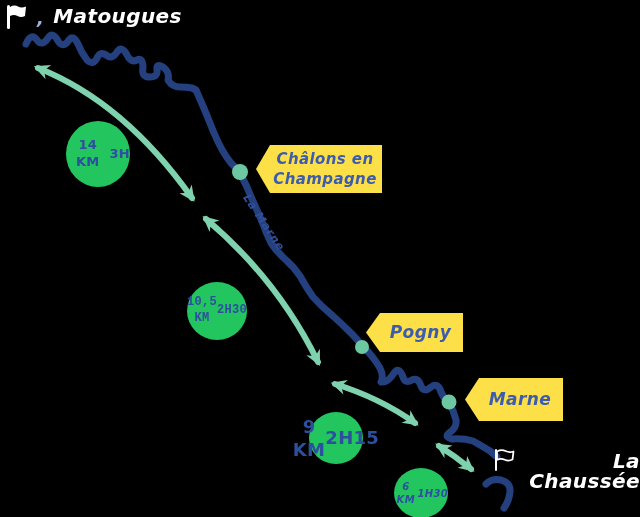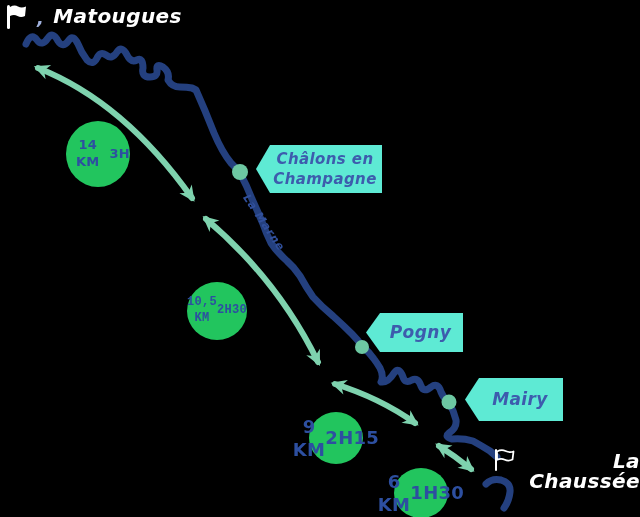--- a/index.html
+++ b/index.html
@@ -6,39 +6,39 @@
   .stage{
     position:relative;width:640px;height:517px;background:#000000;
     overflow:hidden;font-family:"DejaVu Sans",sans-serif;
   }
   .map{position:absolute;left:0;top:0;}
   .hand{font-style:italic;font-weight:700;letter-spacing:.4px;}
   .endpoint{position:absolute;display:flex;align-items:flex-start;gap:9px;color:#ffffff;}
   .endpoint .name{font-size:20px;line-height:1;padding-top:3px;}
   .flag-mark{color:#9fb0dd;font-size:18px;line-height:1;padding-top:6px;}
   .place-tag{
-    position:absolute;background:#5eead4;color:#3d5cad;
+    position:absolute;background:#fde047;color:#3d5cad;
     display:flex;flex-direction:column;align-items:center;justify-content:center;
     text-align:center;clip-path:polygon(14px 0,100% 0,100% 100%,14px 100%,0 50%);
     padding-left:12px;box-sizing:border-box;
   }
   .place-tag .line{line-height:1.35;}
   .tag-chalons{left:256px;top:145px;width:126px;height:48px;font-size:15px;}
   .tag-mairy{left:366px;top:313px;width:97px;height:39px;font-size:17px;}
   .tag-pogny{left:465px;top:378px;width:98px;height:43px;font-size:17px;}
   .badge{
     position:absolute;background:#22c55e;border-radius:50%;color:#2d4fa0;
     display:flex;flex-direction:row;align-items:center;justify-content:center;
     font-weight:800;text-align:center;letter-spacing:.3px;
   }
   .badge .bl{line-height:1.3;}
   .badge-1{left:66px;top:121px;width:64px;height:66px;font-size:13px;}
   .badge-2{left:187px;top:282px;width:60px;height:58px;font-size:12px;font-family:Liberation Mono, monospace;}
   .badge-3{left:309px;top:412px;width:54px;height:52px;font-size:18px;}
-  .badge-4{left:394px;top:468px;width:54px;height:50px;font-size:18px;}
+  .badge-4{left:394px;top:468px;width:54px;height:50px;font-size:10px;font-style:italic;}
   .river-name{
     position:absolute;left:251px;top:192px;color:#31509c;font-size:11px;
     letter-spacing:1px;transform:rotate(56deg);transform-origin:0 0;white-space:nowrap;
   }
   .start-point{left:6px;top:3px;}
   .end-point{left:493px;top:448px;text-align:right;}
 </style>
 </head>
 <body>
 
@@ -101,21 +101,21 @@
   <div class="river-name hand">La Marne</div>
 
   <div class="place-tag tag-chalons hand">
     <span class="line">Châlons en</span>
     <span class="line">Champagne</span>
   </div>
   <div class="place-tag tag-mairy hand">
     <span class="line">Pogny</span>
   </div>
   <div class="place-tag tag-pogny hand">
-    <span class="line">Mairy</span>
+    <span class="line">Marne</span>
   </div>
 
   <div class="badge badge-1">
     <span class="bl">14 KM</span>
     <span class="bl">3H</span>
   </div>
   <div class="badge badge-2">
     <span class="bl">10,5 KM</span>
     <span class="bl">2H30</span>
   </div>

